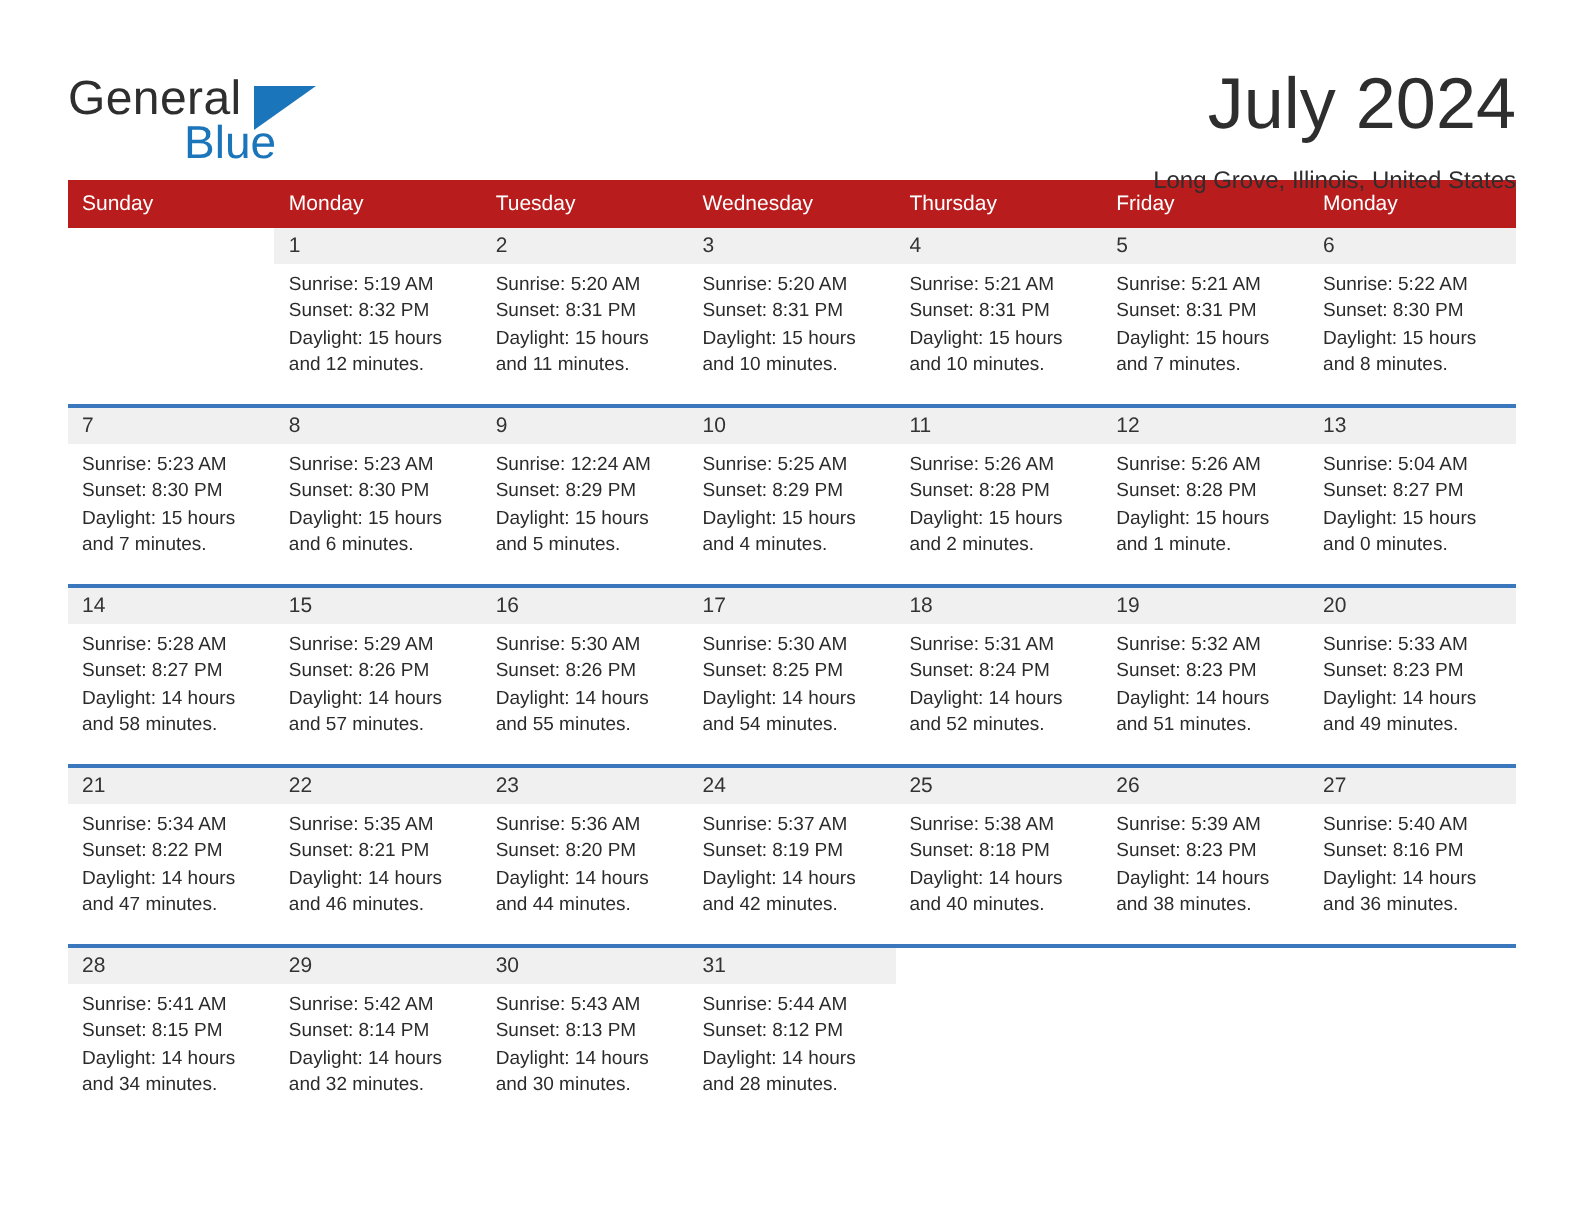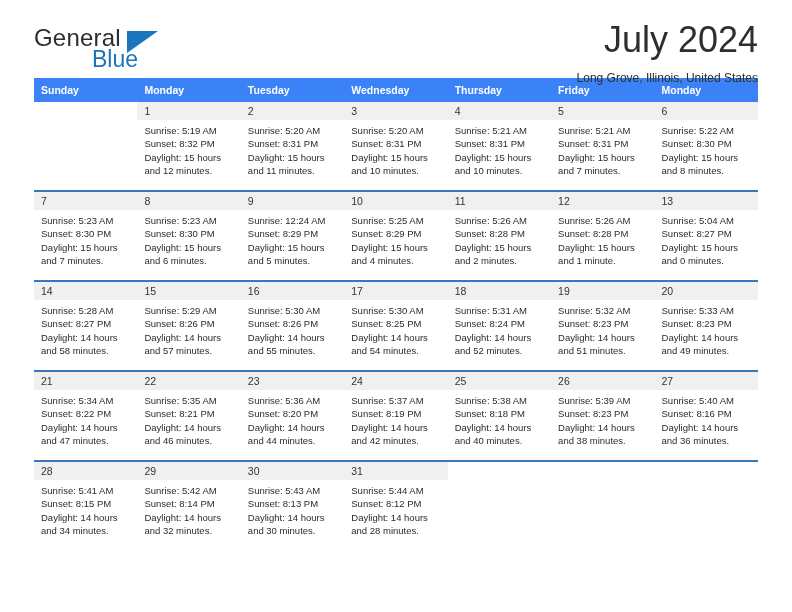--- a/index.html
+++ b/index.html
@@ -12,21 +12,21 @@
     background: #ffffff;
     font-family: "Liberation Sans", sans-serif;
     color: #222222;
     overflow: hidden;
   }
   .page {
     position: relative;
     width: 792px;
     height: 612px;
     box-sizing: border-box;
-    padding: 4px 34px;
+    padding: 16px 34px;
   }
 
   
   .header {
     position: relative;
     height: 74px;
     display: flex;
     align-items: flex-start;
     justify-content: space-between;
   }
@@ -75,24 +75,24 @@
     color: #2e2e2e;
   }
 
   
   .calendar {
     width: 724px;
     border-collapse: collapse;
     table-layout: fixed;
   }
   .calendar th {
-    background: #3b82f6;
+    background: #b91c1c;
     color: #ffffff;
     font-size: 10.5px;
-    font-weight: bold;
+    font-weight: normal;
     text-align: left;
     padding: 6px 0 6px 7px;
     height: 10px;
   }
   .week-sep td {
     height: 2px;
     padding: 0;
     background: #3b77bd;
   }
   .daynum {

